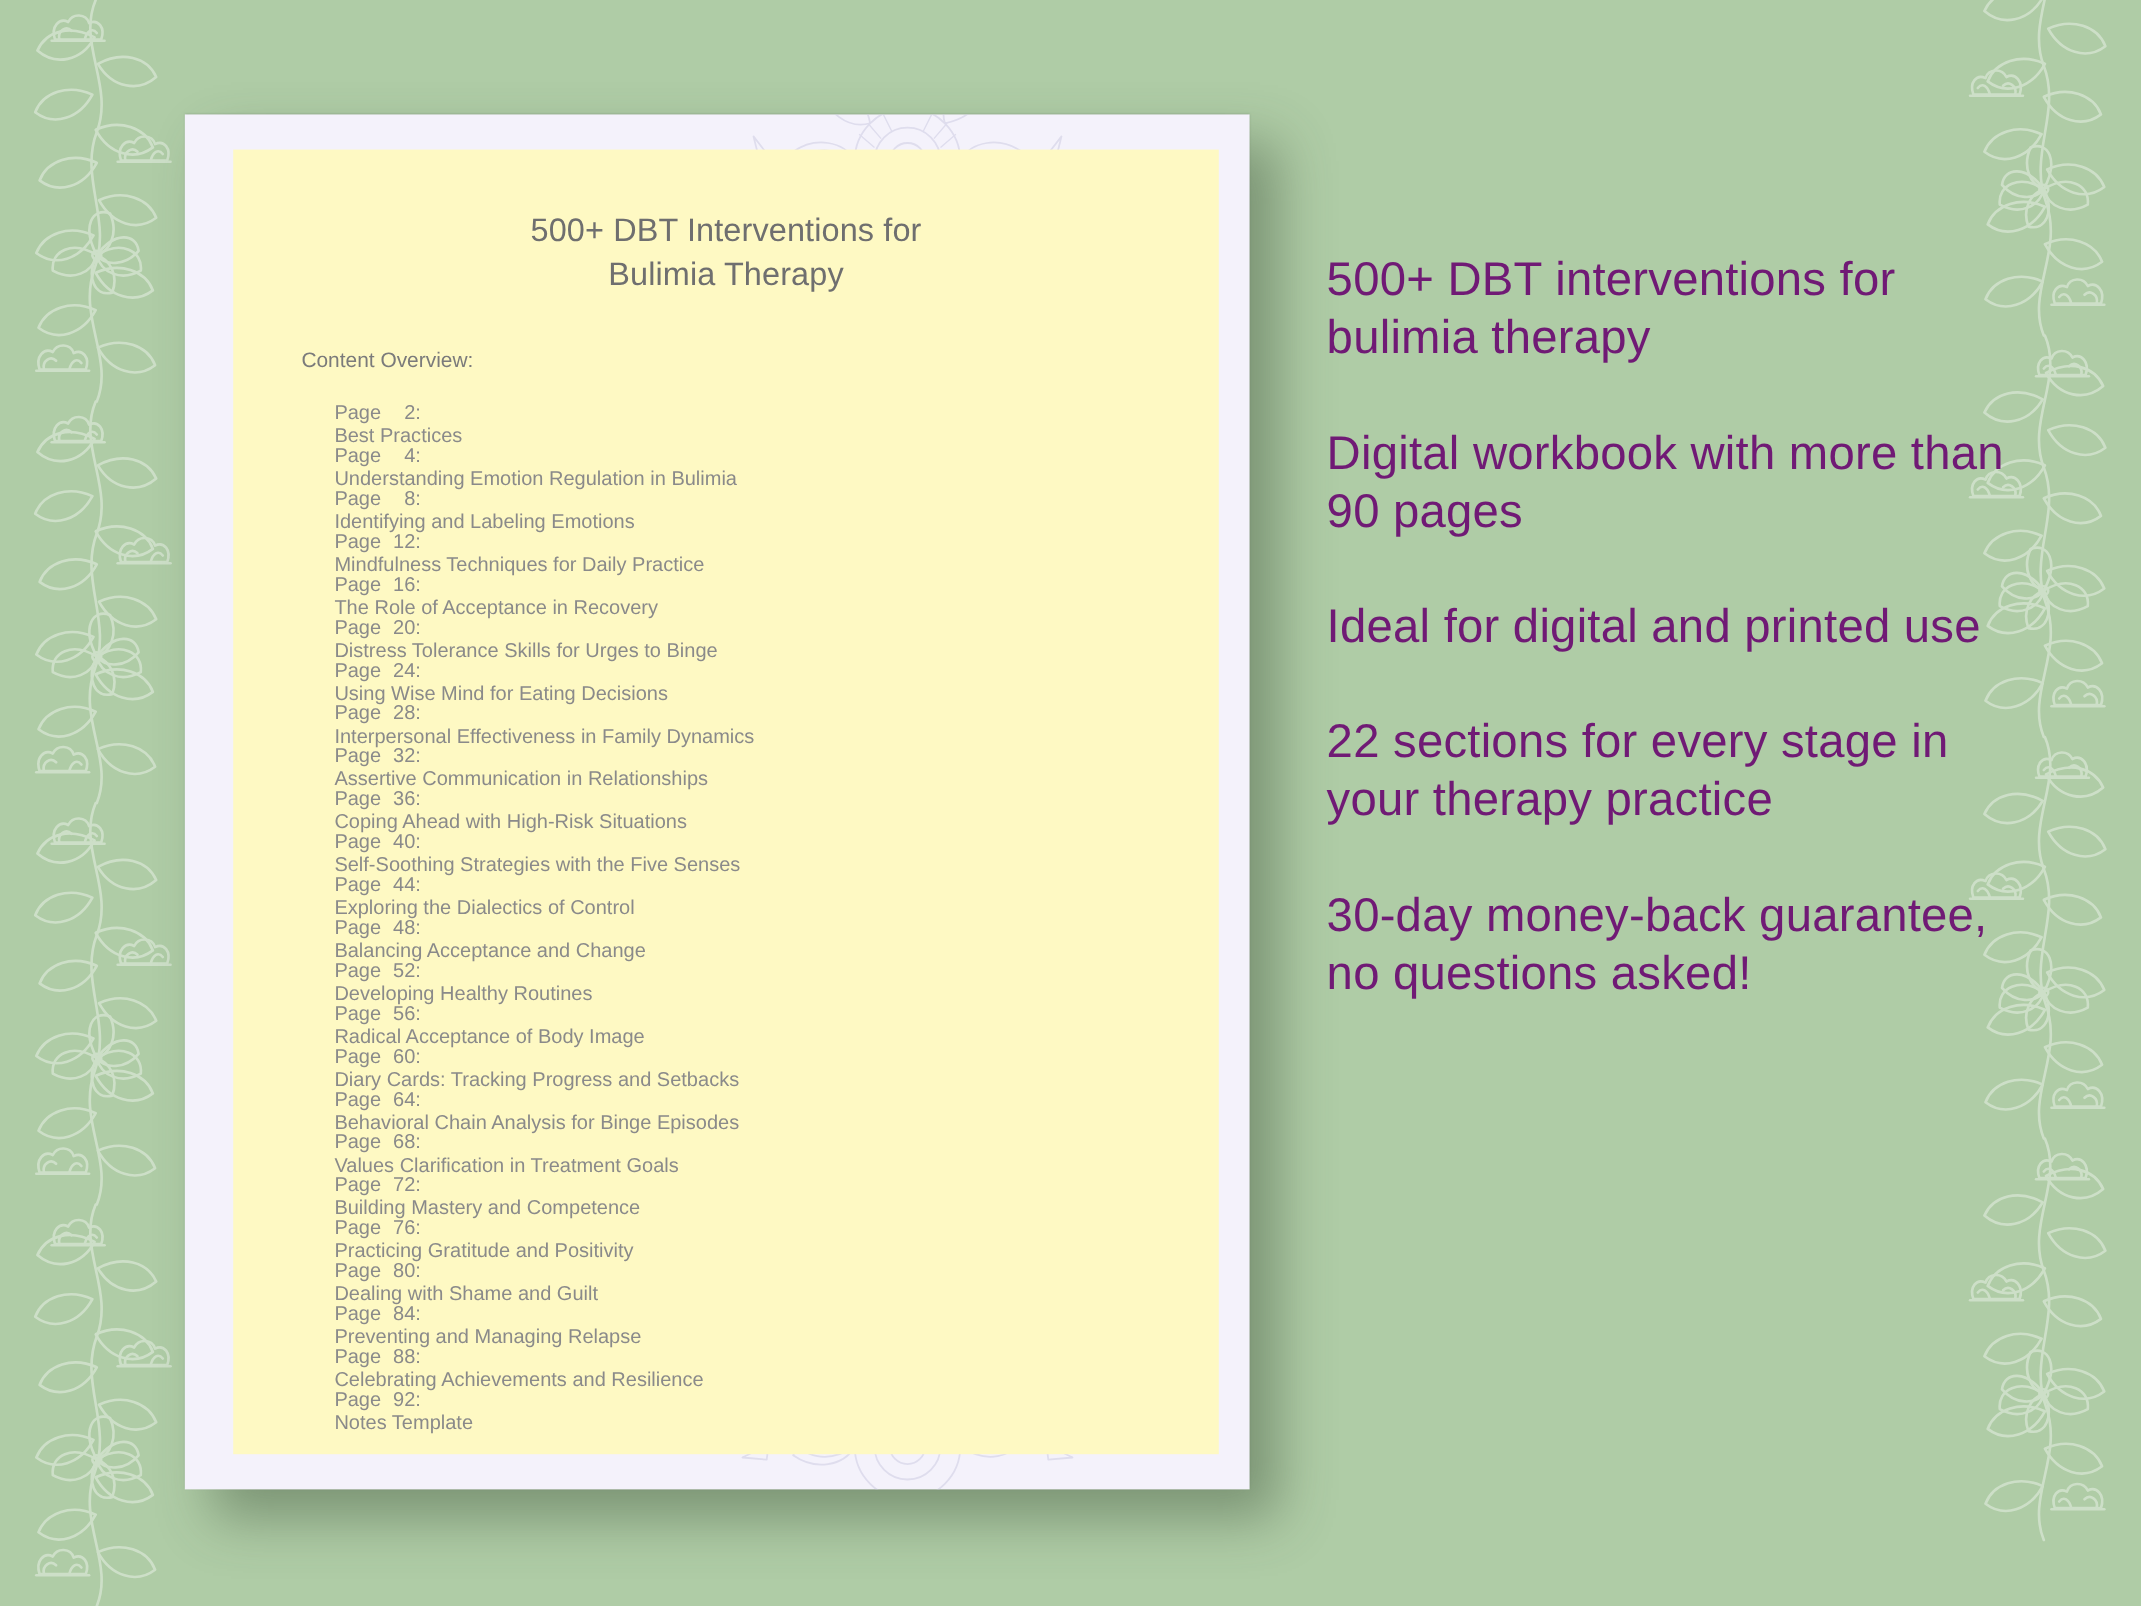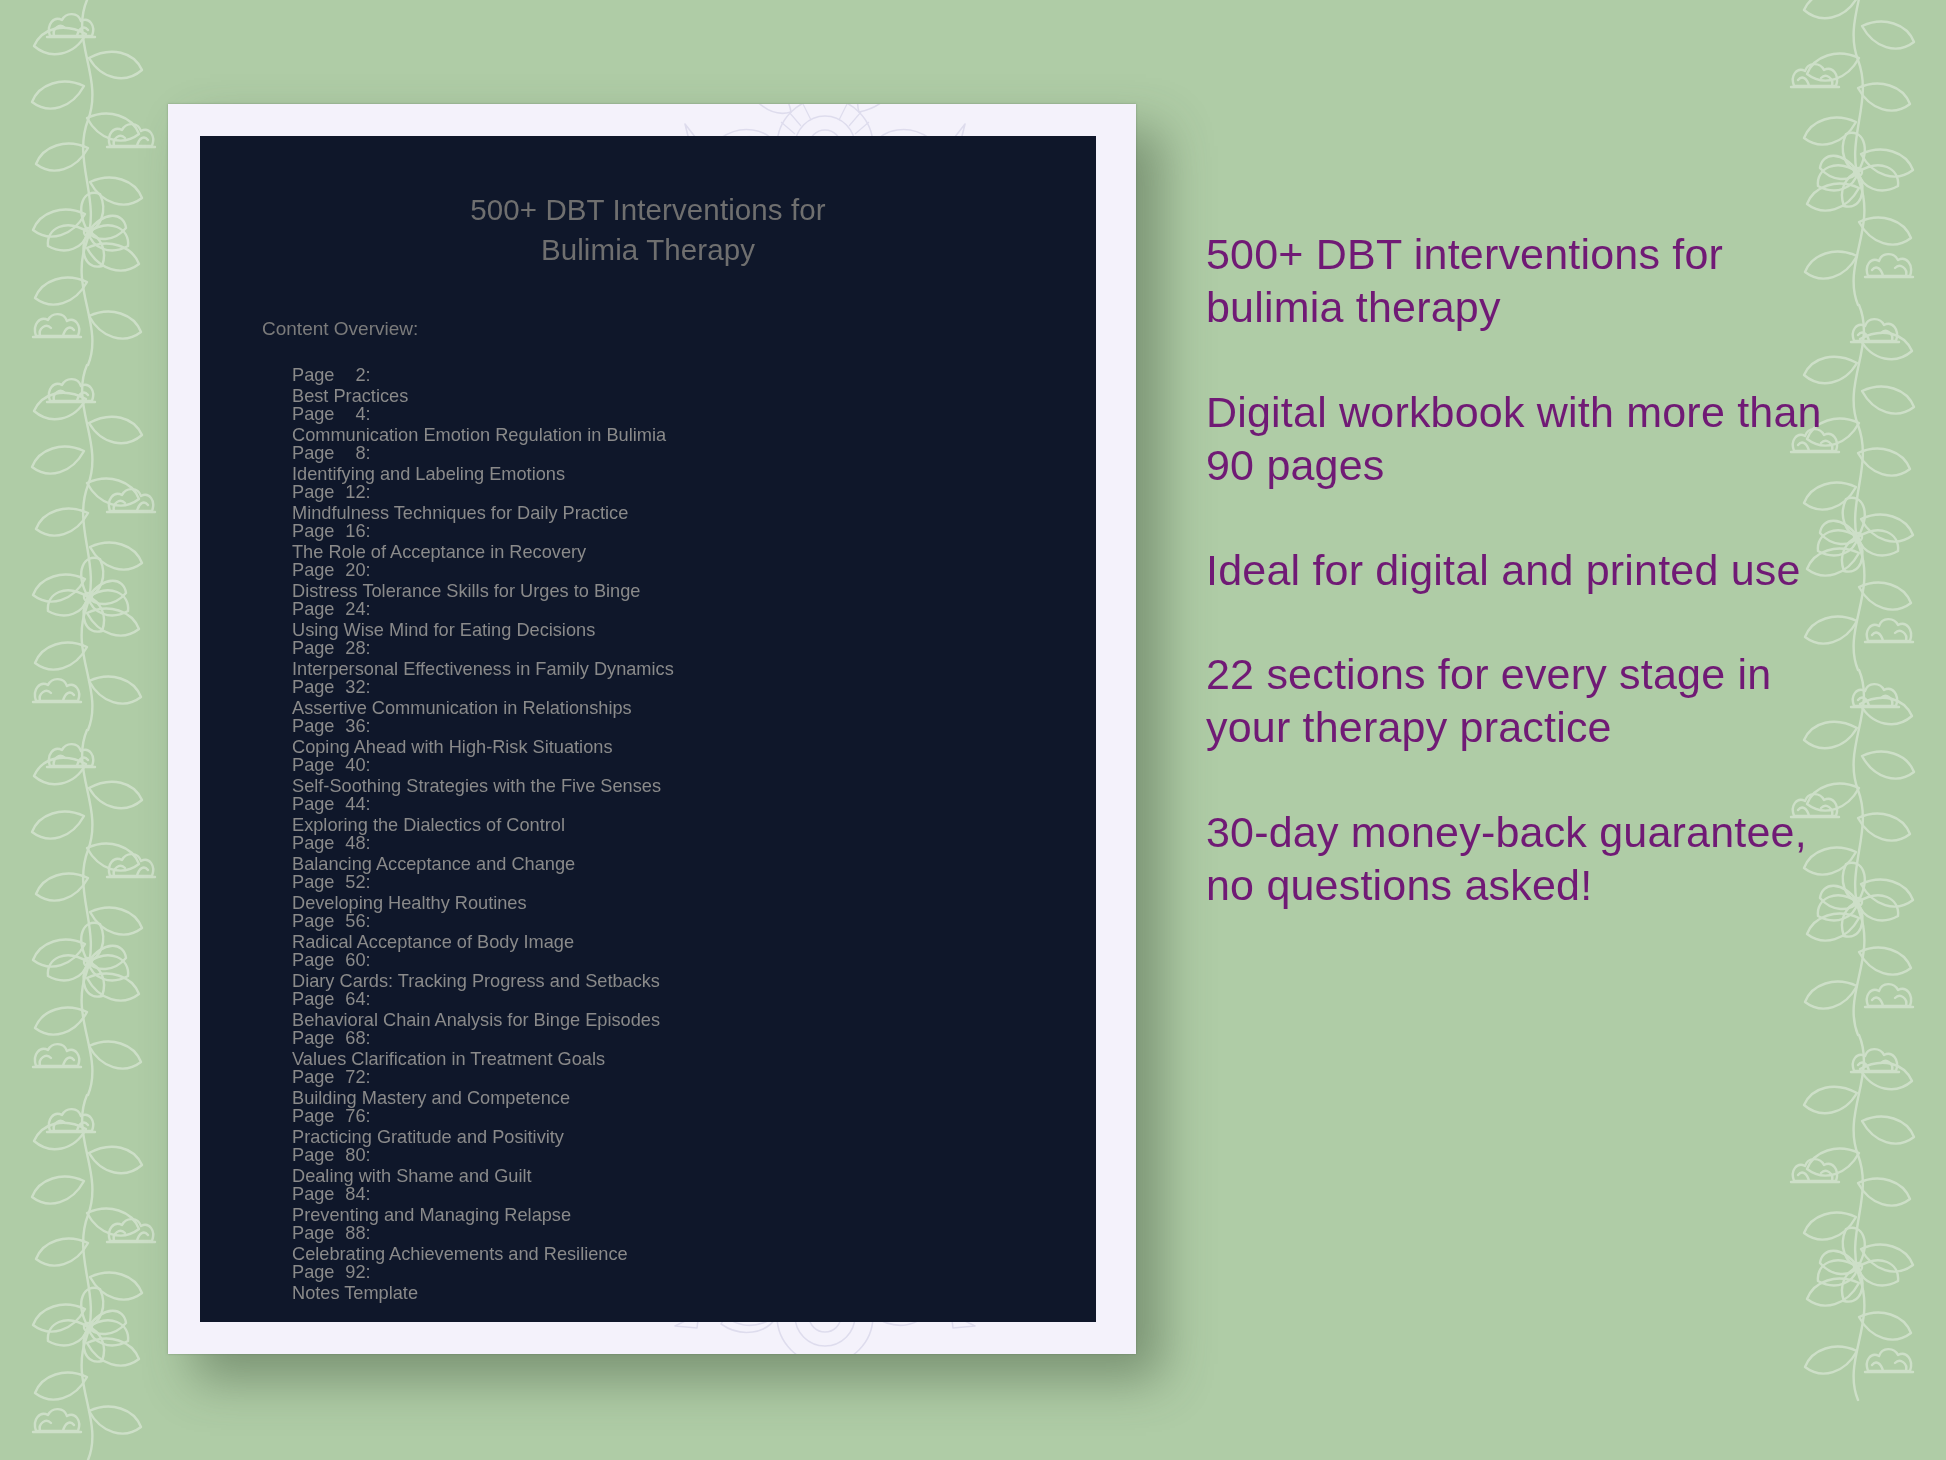--- a/index.html
+++ b/index.html
@@ -43,25 +43,25 @@
   .mandala {
     position:absolute;
     opacity:.5;
     pointer-events:none;
   }
   .mandala-top    { top:-78px;  left:492px; }
   .mandala-bottom { bottom:-86px; left:492px; }
 
   .doc-page {
     position:absolute;
-    left:32px;
+    left:44px;
     top:32px;
     width:896px;
     height:1186px;
-    background:#0f172a;
+    background:#fef9c3;
     z-index:3;
   }
 
   .doc-title {
     margin-top:54px;
     text-align:center;
     font-size:29.5px;
     line-height:40px;
     font-weight:400;
     color:#6f6f6f;
@@ -261,21 +261,21 @@
 
     <div class="overview-label">Content Overview:</div>
 
     <ul class="toc" id="toc-list">
         <li class="toc-row">
           <span class="toc-pagelabel"><span>Page</span> <span class="toc-num">2</span><span class="toc-colon">:</span></span>
           <span>Best Practices</span>
         </li>
         <li class="toc-row">
           <span class="toc-pagelabel"><span>Page</span> <span class="toc-num">4</span><span class="toc-colon">:</span></span>
-          <span>Communication Emotion Regulation in Bulimia</span>
+          <span>Understanding Emotion Regulation in Bulimia</span>
         </li>
         <li class="toc-row">
           <span class="toc-pagelabel"><span>Page</span> <span class="toc-num">8</span><span class="toc-colon">:</span></span>
           <span>Identifying and Labeling Emotions</span>
         </li>
         <li class="toc-row">
           <span class="toc-pagelabel"><span>Page</span> <span class="toc-num">12</span><span class="toc-colon">:</span></span>
           <span>Mindfulness Techniques for Daily Practice</span>
         </li>
         <li class="toc-row">

